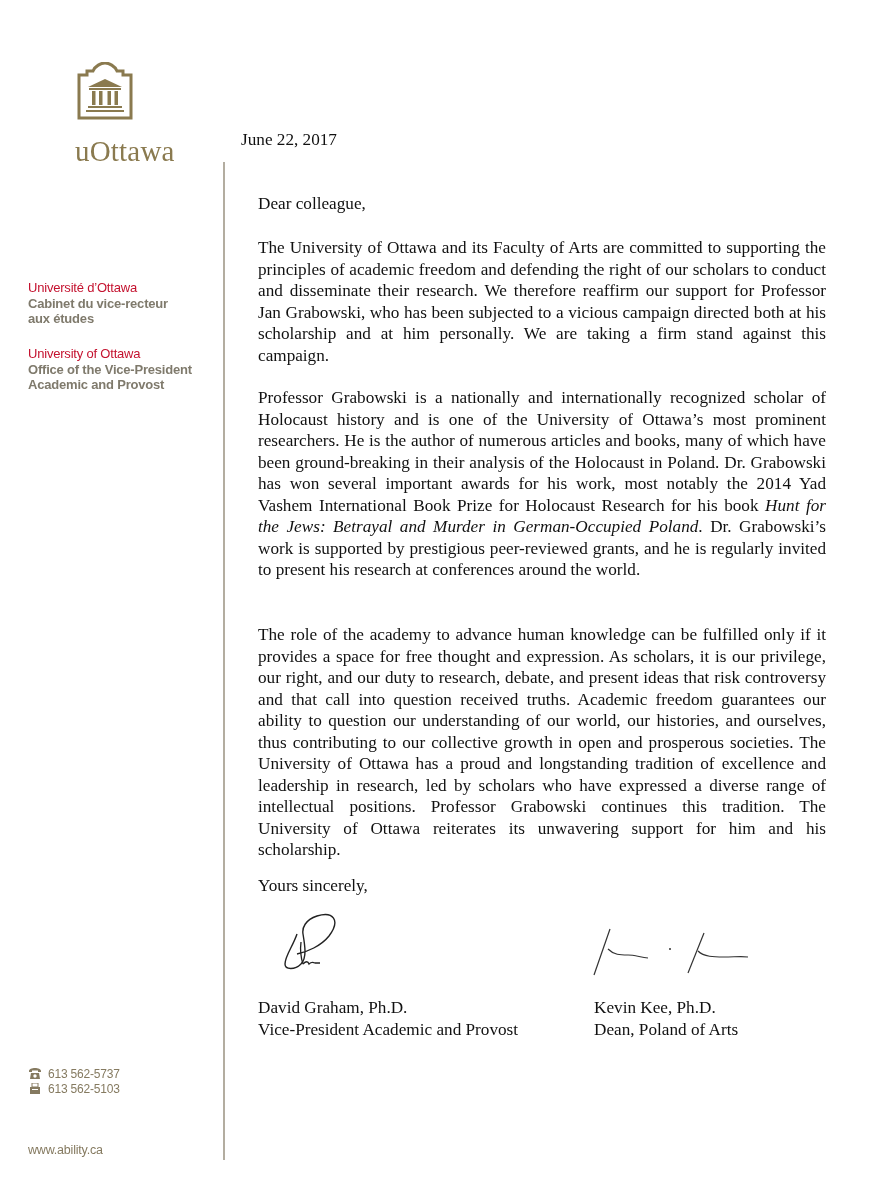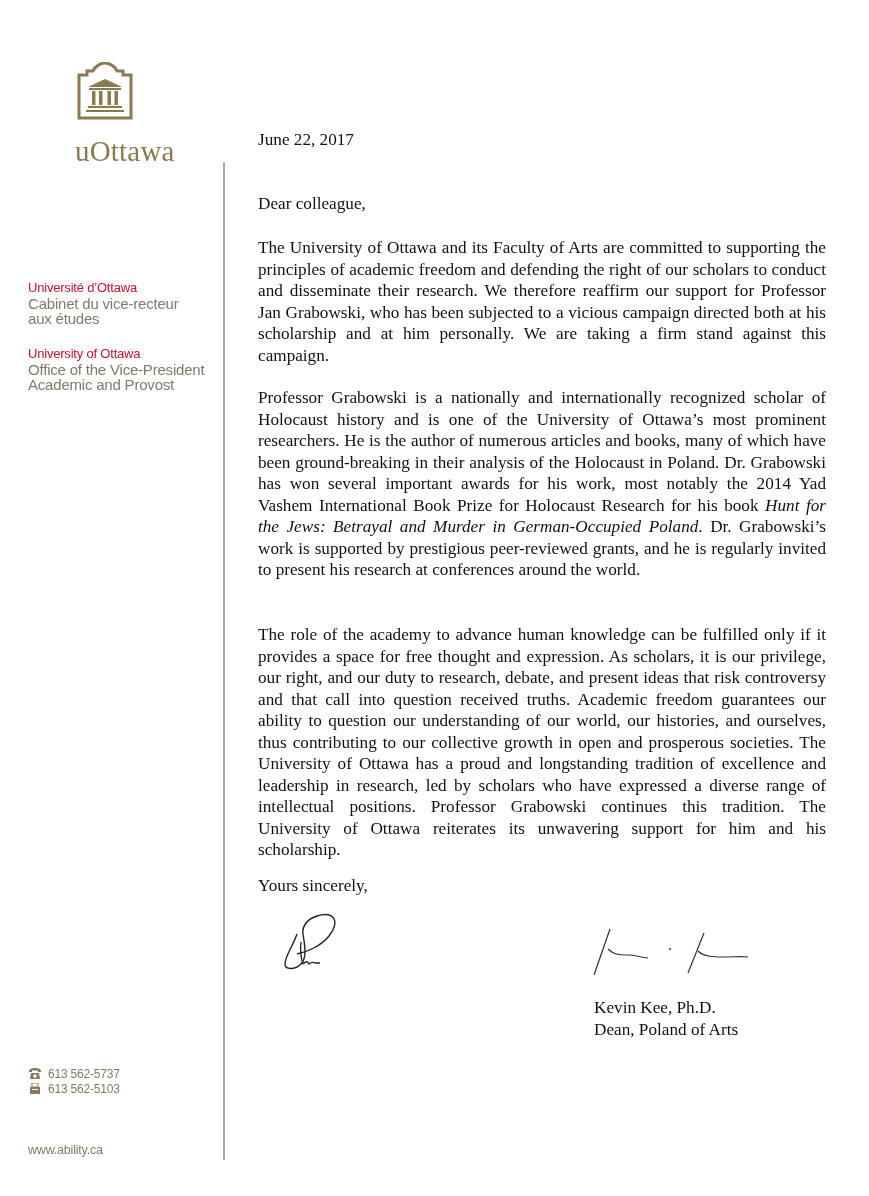--- a/index.html
+++ b/index.html
@@ -7,33 +7,33 @@
   .page { position: absolute; left: 0; top: 0; width: 869px; height: 1196px; background: #fff; }
 
   
   .logo-mark { position: absolute; left: 77px; top: 62px; width: 54px; width: 56px; height: 58px; }
   .logo-word { position: absolute; left: 44px; top: 135px; width: 140px; text-align: left;
     font-family: "Liberation Serif", serif; font-size: 29px; color: #8a7a4f; letter-spacing: 0.2px; margin-left: 31px; }
   .vrule { position: absolute; left: 223px; top: 162px; width: 2px; height: 998px; background: #b3ada0; }
 
   .sb { position: absolute; left: 28px; font-family: "Liberation Sans", sans-serif; }
   .sb-red { color: #c4122f; font-size: 13px; line-height: 17px; letter-spacing: -0.2px; }
-  .sb-grey { color: #7f7a6c; font-size: 15px; line-height: 15px; letter-spacing: -0.2px; }
+  .sb-grey { color: #7f7a6c; font-size: 13px; line-height: 15px; letter-spacing: -0.2px; font-weight: bold; }
   .fr-block { top: 279px; }
   .en-block { top: 345px; }
 
   .contact { position: absolute; left: 28px; top: 1066px; font-family: "Liberation Sans", sans-serif;
     color: #857a60; font-size: 12px; line-height: 16px; letter-spacing: -0.2px; }
   .contact .row { display: flex; align-items: center; height: 15px; }
   .contact .ico { width: 14px; height: 11px; margin-right: 6px; display: inline-block; }
   .addr { position: absolute; left: 28px; top: 1101px; font-family: "Liberation Sans", sans-serif;
     color: #857a60; font-size: 12.5px; line-height: 16px; letter-spacing: -0.2px; }
   .web { position: absolute; left: 28px; top: 1143px; font-family: "Liberation Sans", sans-serif;
     color: #857a60; font-size: 12.5px; letter-spacing: -0.2px; }
-  .date { position: absolute; left: 258px; top: 130px; font-family: "Liberation Serif", serif; font-size: 17.2px; color: #111; }
+  .date { position: absolute; left: 241px; top: 130px; font-family: "Liberation Serif", serif; font-size: 17.2px; color: #111; }
   .salutation { position: absolute; left: 258px; top: 194px; font-family: "Liberation Serif", serif; font-size: 17.2px; color: #111; }
   .para { position: absolute; left: 258px; width: 568px; text-align: justify;
     font-family: "Liberation Serif", serif; font-size: 17.2px; line-height: 21.5px; color: #111; }
   .p1 { top: 237px; }
   .p2 { top: 387px; }
   .p3 { top: 624px; }
   .closing { position: absolute; left: 258px; top: 876px; font-family: "Liberation Serif", serif; font-size: 17.2px; color: #111; }
 
   .sig { position: absolute; }
   .sig1 { left: 275px; top: 912px; width: 80px; height: 62px; }
@@ -112,17 +112,21 @@
     <path d="M26 30 C25 38 26 46 28 52 M28 52 C31 49 33 49 34 52 C36 50 38 50 40 51 L45 51" fill="none" stroke="#222" stroke-width="1.3"></path>
   </svg>
   <svg class="sig sig2" viewBox="0 0 180 52">
     <path d="M20 4 L4 50" fill="none" stroke="#333" stroke-width="1.2"></path>
     <path d="M18 24 C24 30 30 30 38 30 C44 30 50 32 58 33" fill="none" stroke="#333" stroke-width="1.2"></path>
     <circle cx="80" cy="24" r="1" fill="#333"></circle>
     <path d="M114 8 L98 48" fill="none" stroke="#333" stroke-width="1.2"></path>
     <path d="M108 26 C114 32 124 32 134 32 C144 32 152 31 158 32" fill="none" stroke="#333" stroke-width="1.2"></path>
   </svg>
 
+  <div class="signer signer1">
+    <div>David Graham, Ph.D.</div>
+    <div>Vice-President Academic and Provost</div>
+  </div>
   <div class="signer signer2">
     <div>Kevin Kee, Ph.D.</div>
     <div>Dean, Poland of Arts</div>
   </div>
 </div>
 
 </body></html>

